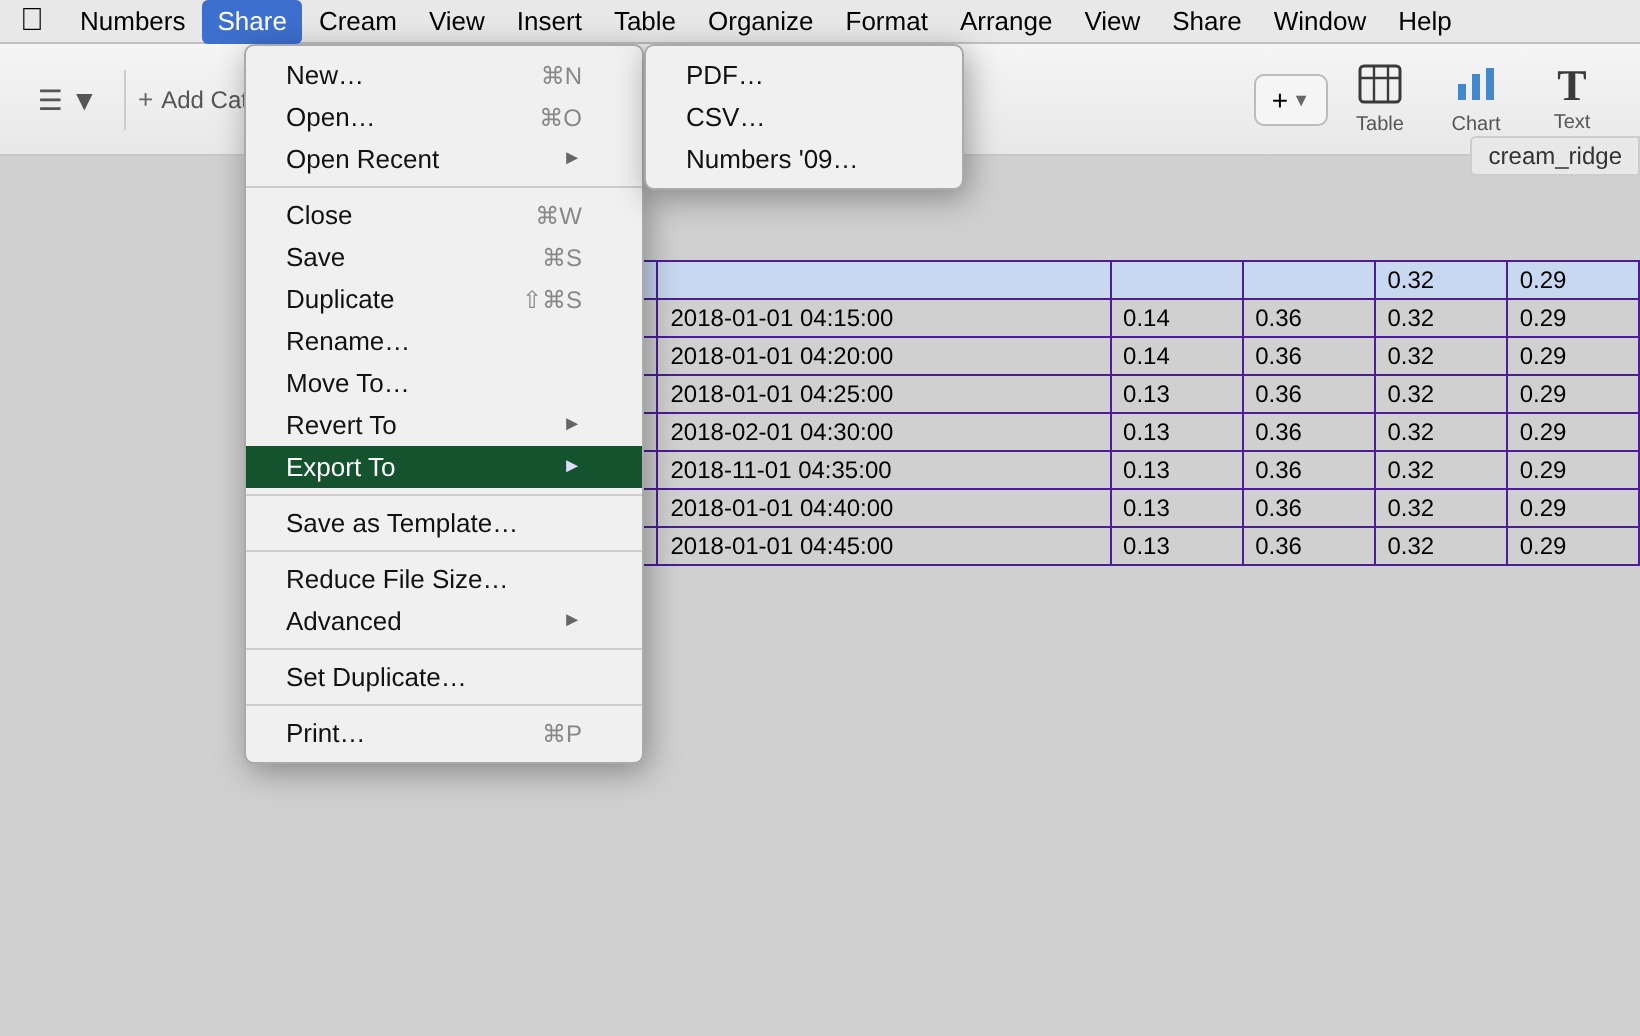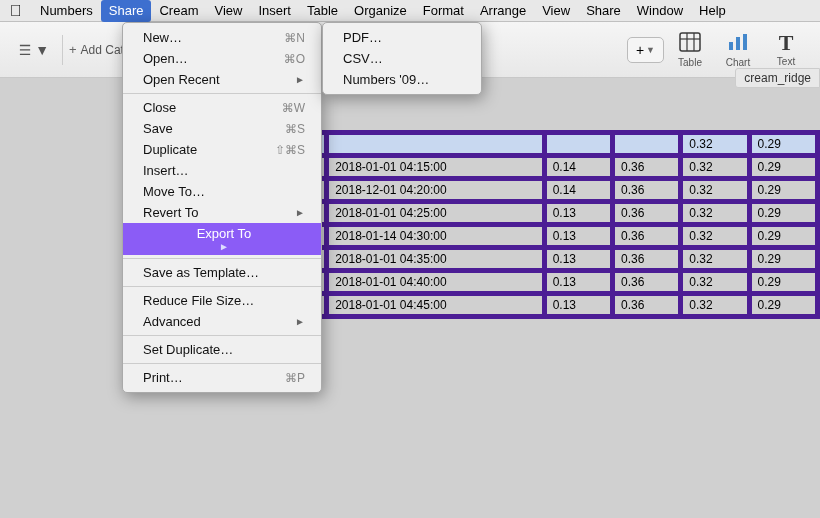--- a/index.html
+++ b/index.html
@@ -100,21 +100,21 @@
       gap: 4px;
       color: #555;
       font-size: 12px;
       cursor: default;
     }
     .tbl {
       border-collapse: collapse;
       width: 100%;
     }
     .tbl th, .tbl td {
-      border: 5px solid #4c1d95;
+      border: 1px solid #4c1d95;
       padding: 2px 6px;
       font-size: 12px;
       white-space: nowrap;
       margin-top: 23px;
     }
     .tbl td:first-child {
       font-weight: 700;
     }
     .tbl tr.highlight td {
       background: #c8d8f0;
@@ -127,33 +127,32 @@
       left: 122px;
       width: 200px;
       background: #f0f0f0;
       border: 1px solid #aaa;
       border-radius: 5px;
       box-shadow: 2px 4px 16px rgba(0,0,0,0.35);
       z-index: 300;
       padding: 4px 0;
     }
     .menu-item {
-      padding: 3px 16px 3px 20px;
+      padding: 3px 30px 3px 20px;
       display: flex;
       justify-content: space-between;
       align-items: center;
       cursor: default;
       font-size: 13px;
       color: #111;
       white-space: nowrap;
     }
     .menu-item.active {
-      background: #8b5cf6;
+      background: #14532d;
       color: #fff;
-      flex-direction: column;
     }
     .menu-item .shortcut {
       color: #888;
       font-size: 12px;
       margin-left: 16px;
     }
     .menu-separator {
       height: 1px;
       background: #ccc;
       margin: 3px 0;
@@ -308,45 +307,45 @@
       <tr>
         <td>Cream Ridge</td>
         <td>2018-01-01 04:15:00</td>
         <td>0.14</td>
         <td>0.36</td>
         <td>0.32</td>
         <td>0.29</td>
       </tr>
       <tr>
         <td>Cream Ridge</td>
-        <td>2018-12-01 04:20:00</td>
+        <td>2018-01-01 04:20:00</td>
         <td>0.14</td>
         <td>0.36</td>
         <td>0.32</td>
         <td>0.29</td>
       </tr>
       <tr>
         <td>Cream Ridge</td>
         <td>2018-01-01 04:25:00</td>
         <td>0.13</td>
         <td>0.36</td>
         <td>0.32</td>
         <td>0.29</td>
       </tr>
       <tr>
         <td>Cream Ridge</td>
-        <td>2018-01-14 04:30:00</td>
+        <td>2018-02-01 04:30:00</td>
         <td>0.13</td>
         <td>0.36</td>
         <td>0.32</td>
         <td>0.29</td>
       </tr>
       <tr>
         <td>Cream Ridge</td>
-        <td>2018-01-01 04:35:00</td>
+        <td>2018-11-01 04:35:00</td>
         <td>0.13</td>
         <td>0.36</td>
         <td>0.32</td>
         <td>0.29</td>
       </tr>
       <tr>
         <td>Cream Ridge</td>
         <td>2018-01-01 04:40:00</td>
         <td>0.13</td>
         <td>0.36</td>
@@ -385,21 +384,21 @@
   </div>
   <div class="menu-item">
     <span>Save</span>
     <span class="shortcut">⌘S</span>
   </div>
   <div class="menu-item">
     <span>Duplicate</span>
     <span class="shortcut">⇧⌘S</span>
   </div>
   <div class="menu-item">
-    <span>Insert…</span>
+    <span>Rename…</span>
   </div>
   <div class="menu-item">
     <span>Move To…</span>
   </div>
   <div class="menu-item">
     <span>Revert To</span>
     <span class="arrow">►</span>
   </div>
   <div class="menu-item active">
     <span>Export To</span>

